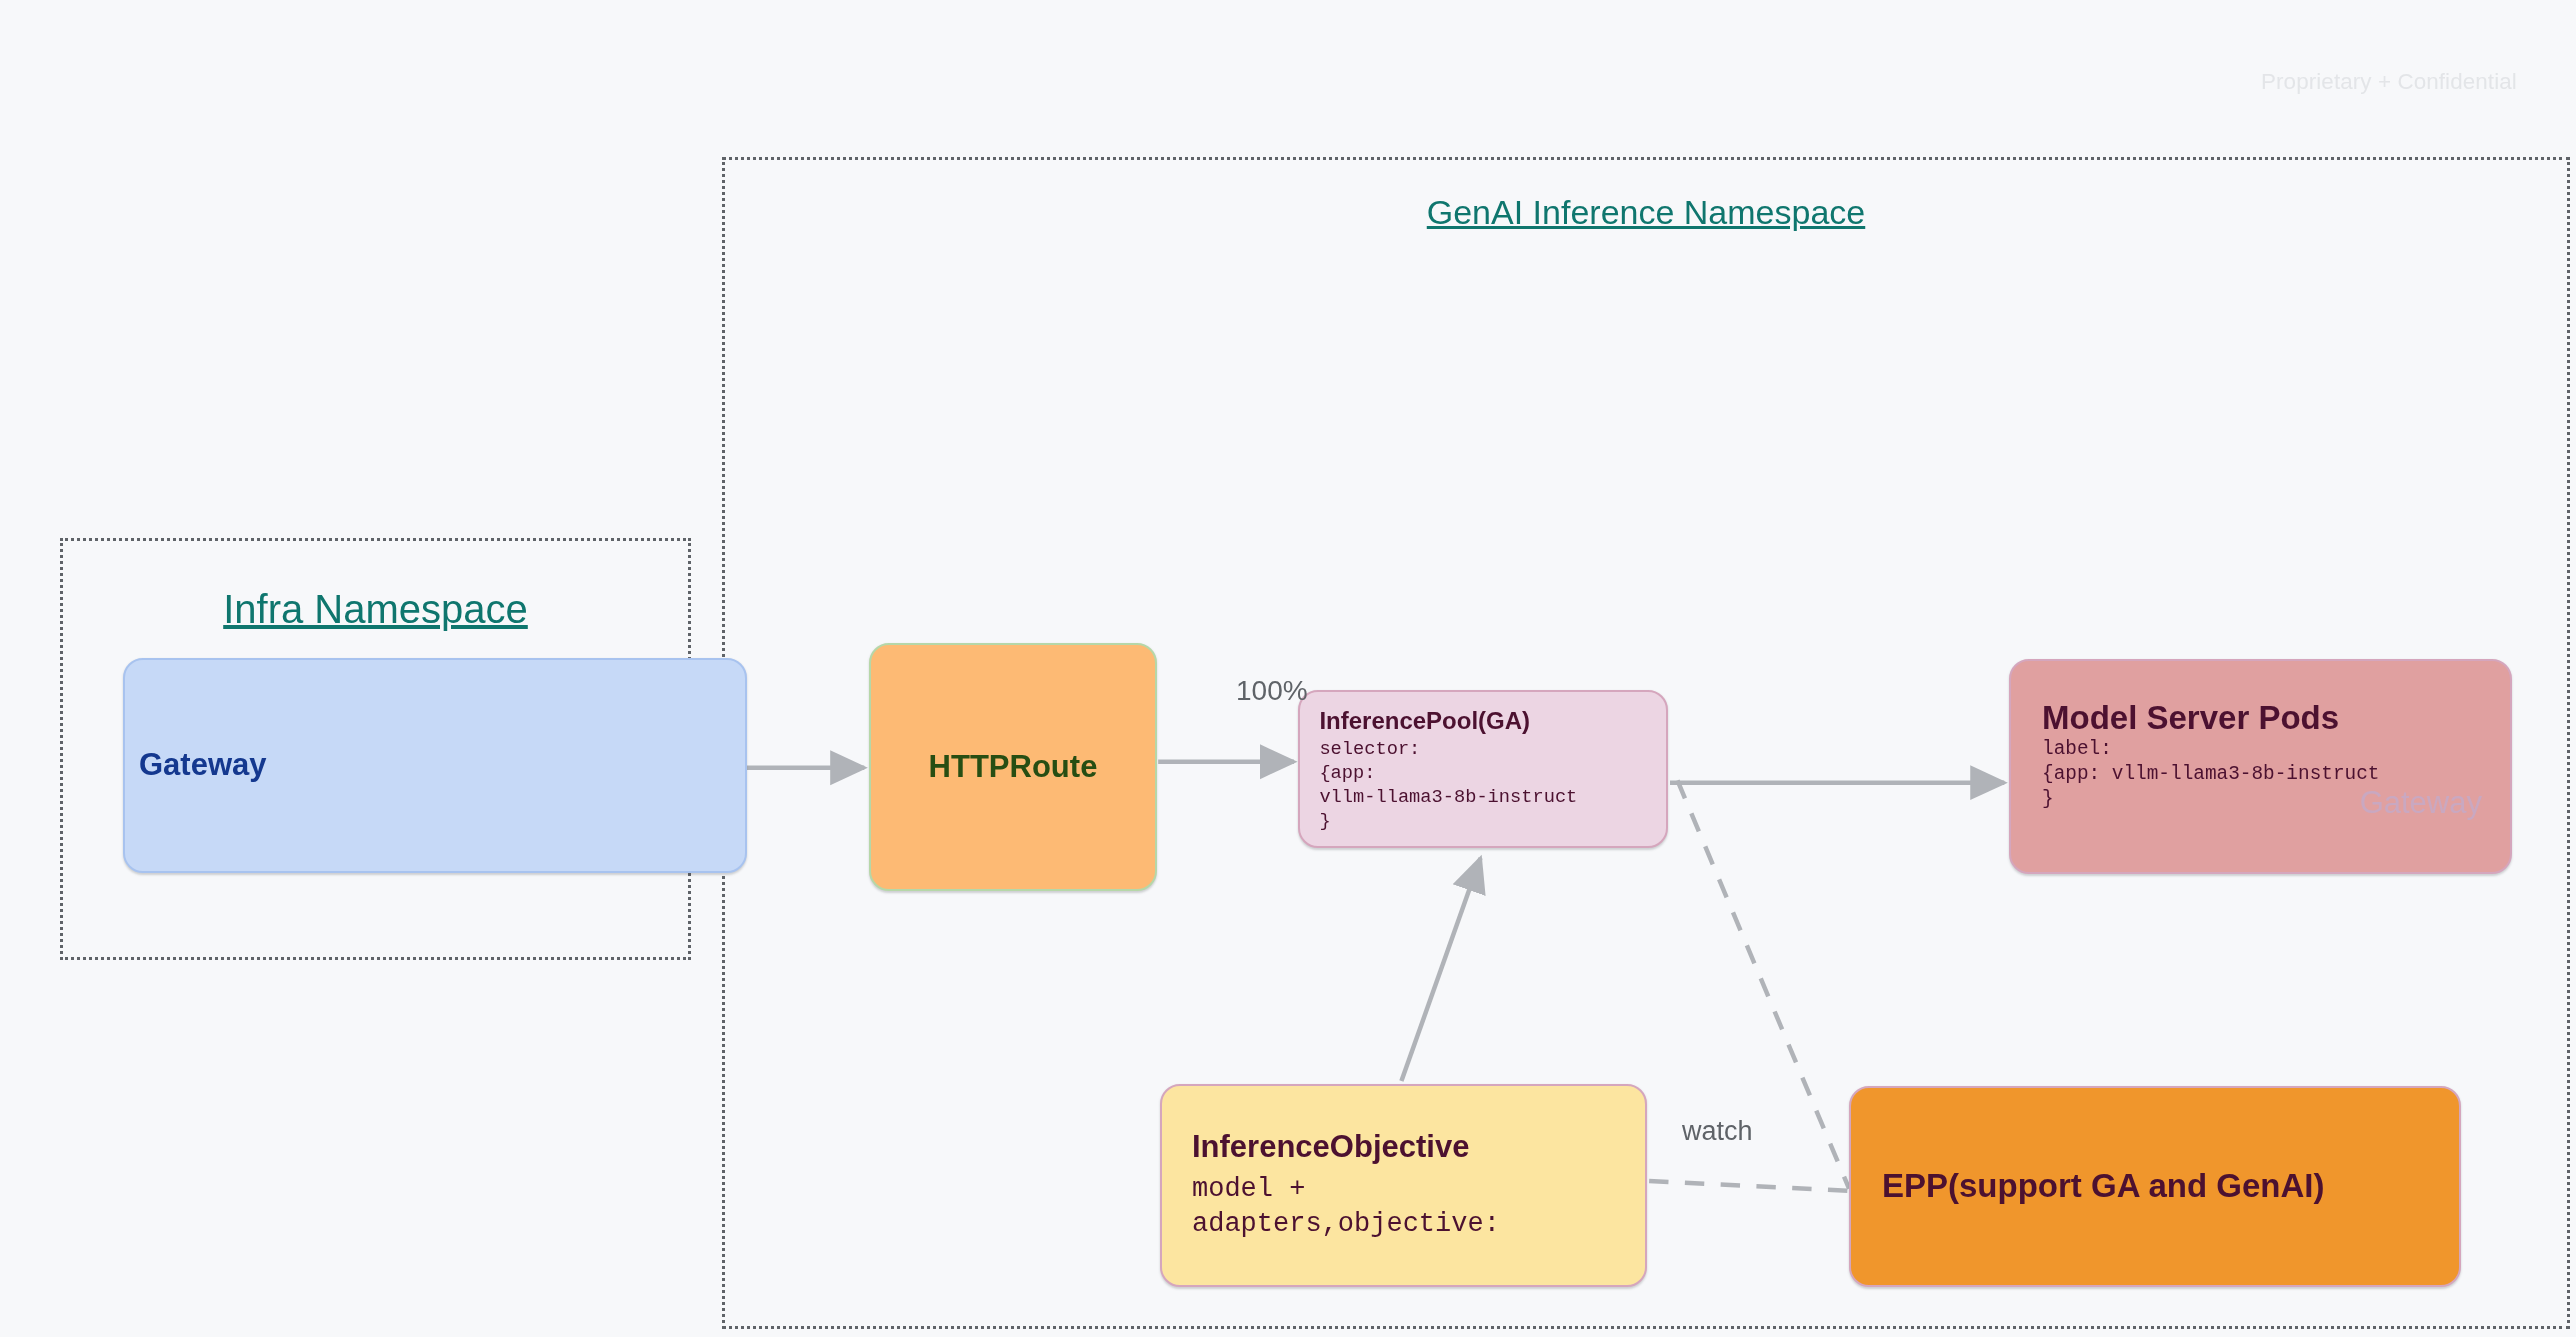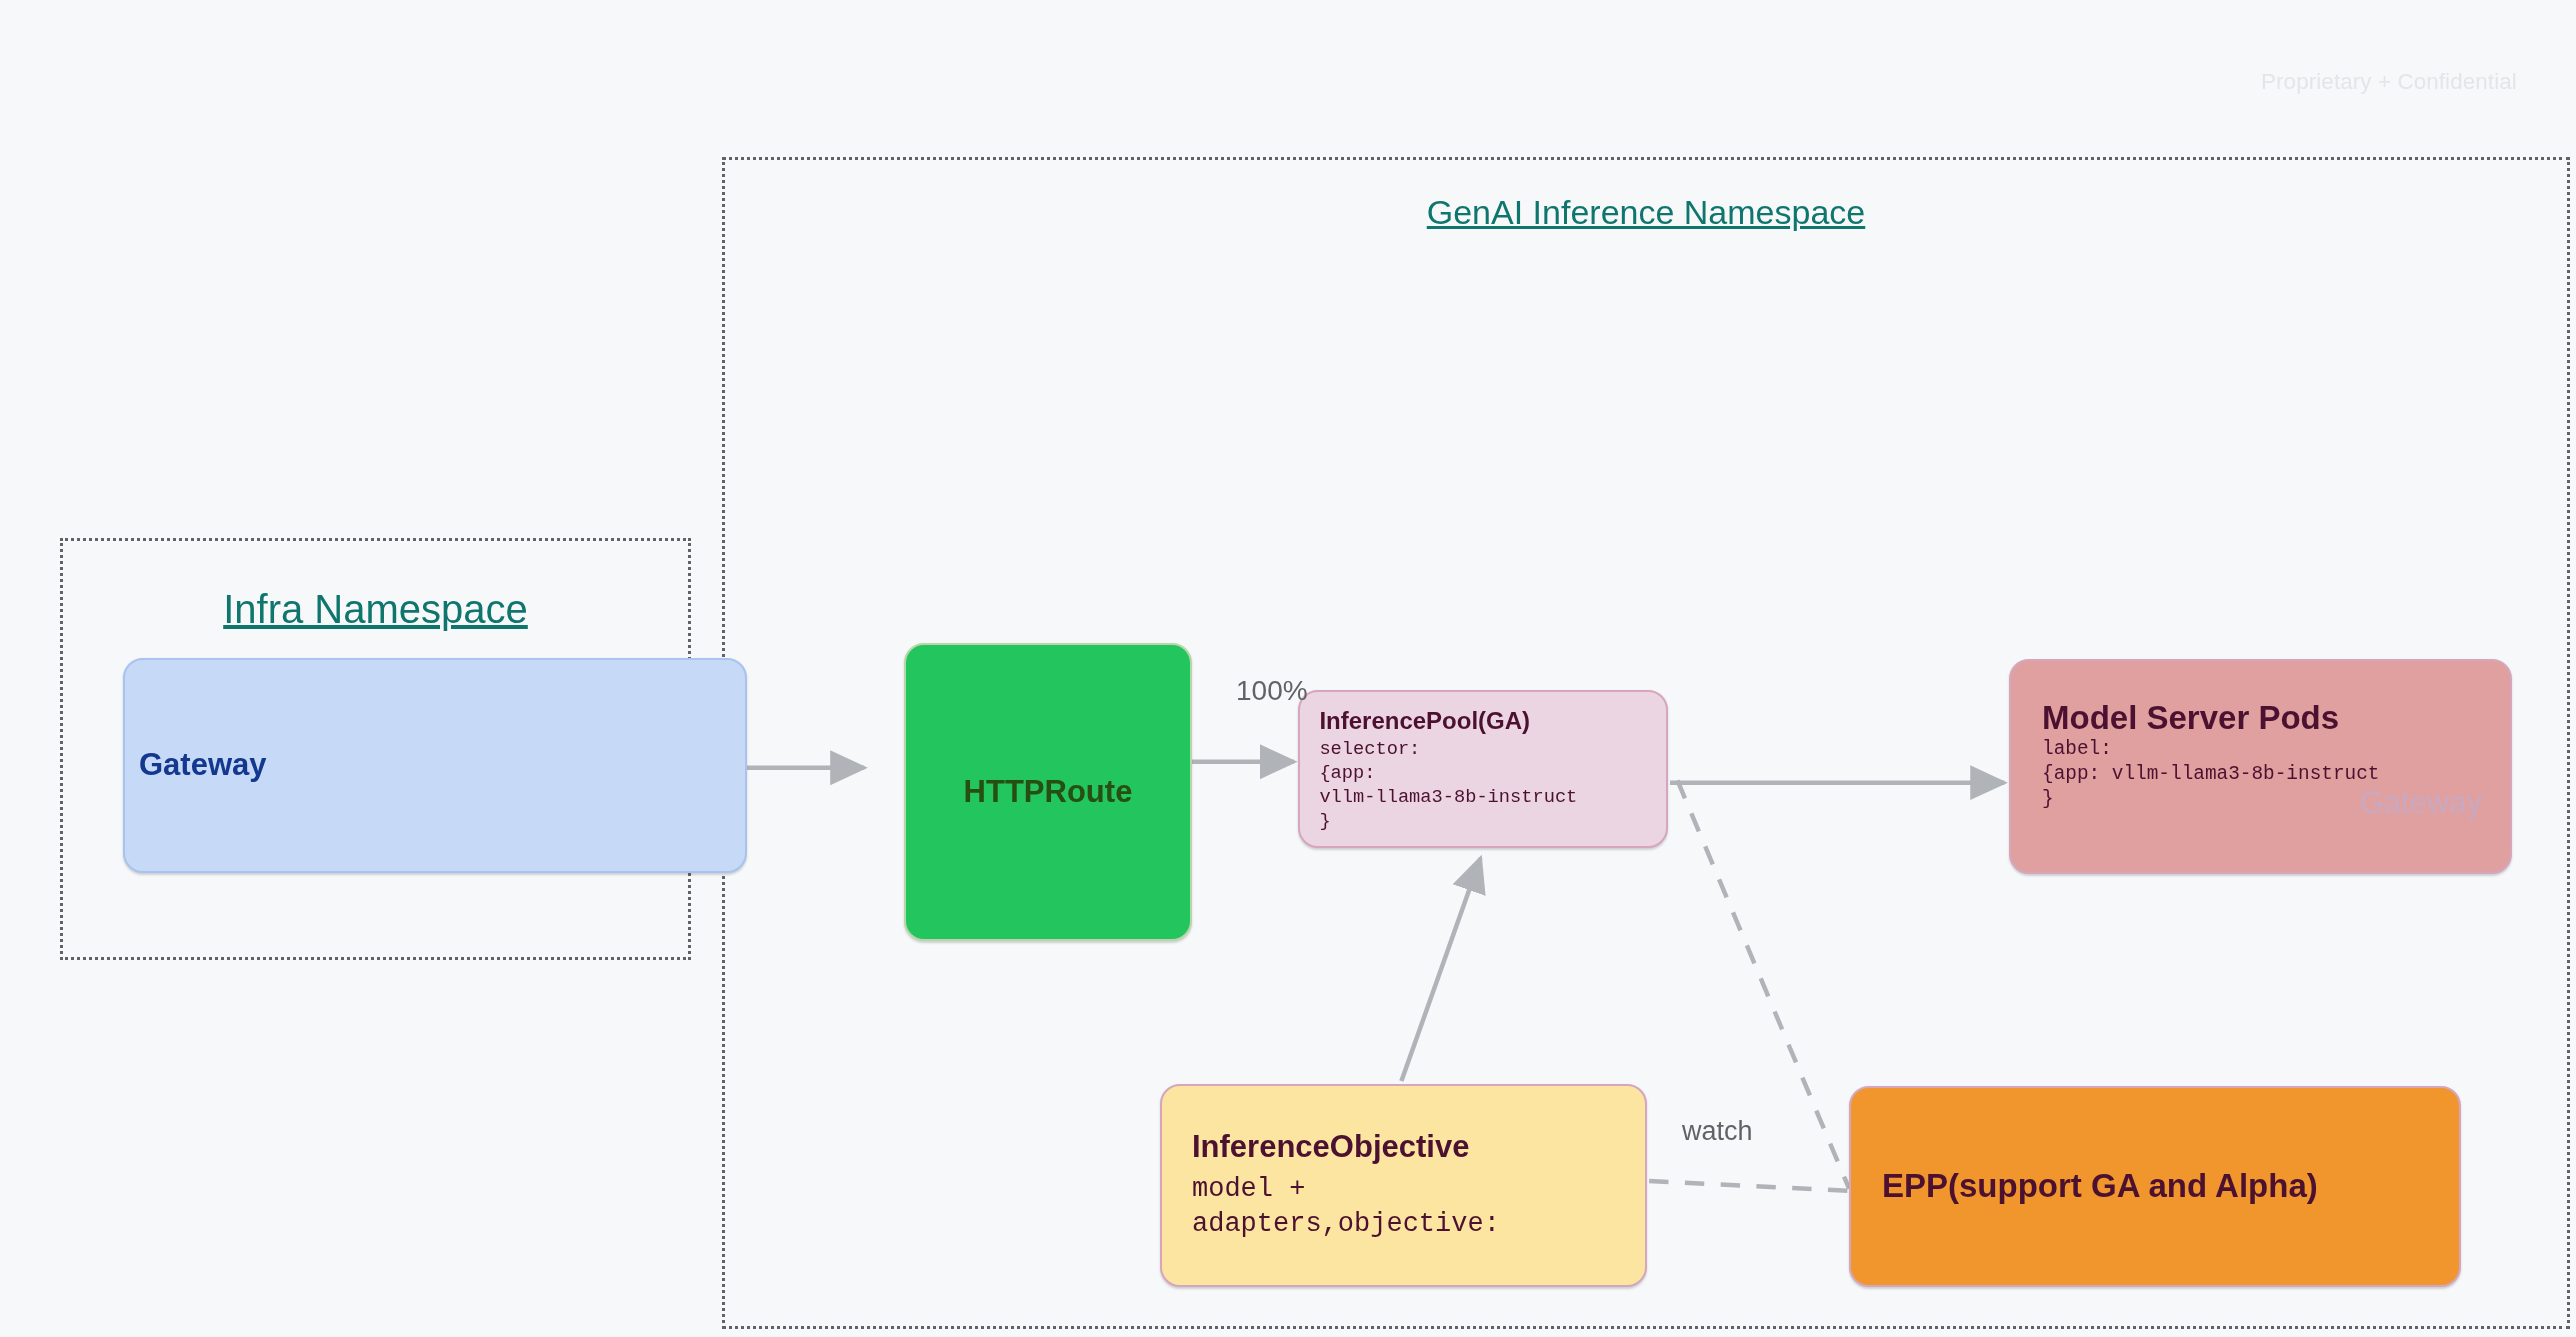--- a/index.html
+++ b/index.html
@@ -69,22 +69,22 @@
     left: 123px; top: 658px; width: 624px; height: 215px;
     background: #c6d9f7;
     border: 2.2px solid #a8c3ef;
     justify-content: center;
     padding-left: 14px;
   }
   #gateway .title { font-size: 31px; color: #14388f; }
 
   
   #httproute {
-    left: 904px; top: 643px; width: 288px; height: 298px;
-    background: #22c55e;
+    left: 869px; top: 643px; width: 288px; height: 248px;
+    background: #fdba74;
     border: 2.2px solid #b6d7a8;
     align-items: center;
     justify-content: center;
   }
   #httproute .title { font-size: 31px; color: #274e13; }
 
   
   #inferencepool {
     left: 1298px; top: 690px; width: 370px; height: 158px;
     background: #ecd5e3;
@@ -210,20 +210,20 @@
     <div id="existing-watermark">Gateway</div>
   </div>
 
   <div class="node" id="inferenceobjective">
     <div class="title">InferenceObjective</div>
     <div class="code">model +
 adapters,objective:</div>
   </div>
 
   <div class="node" id="epp">
-    <div class="title">EPP(support GA and Alpha)</div>
+    <div class="title">EPP(support GA and GenAI)</div>
   </div>
 
   <div class="edge-label" id="label-100">100%</div>
   <div class="edge-label" id="label-watch">watch</div>
 
 </div>
 
 
 </body></html>

